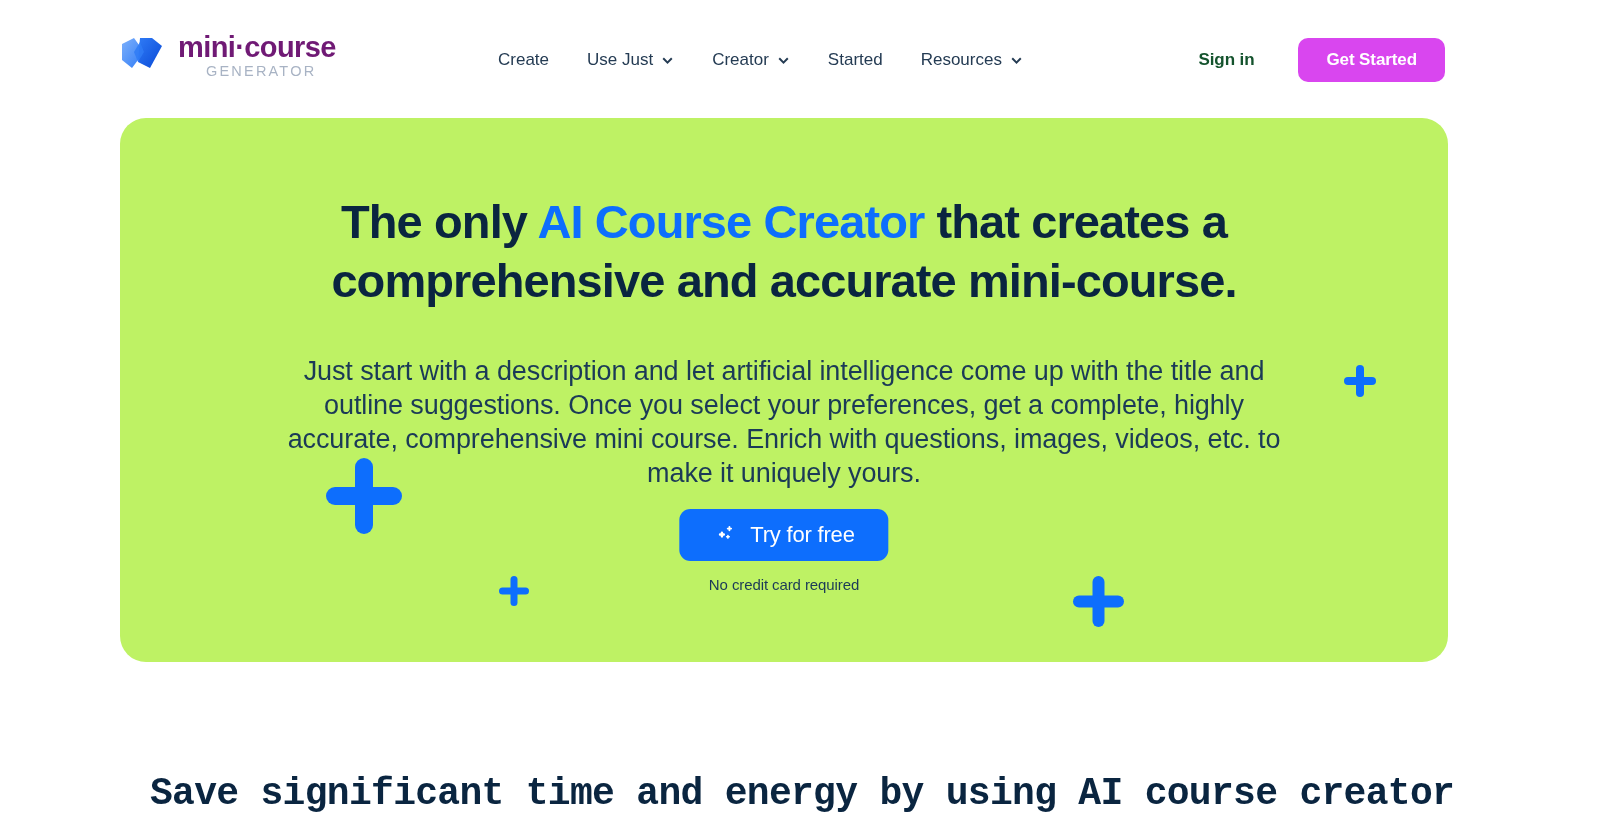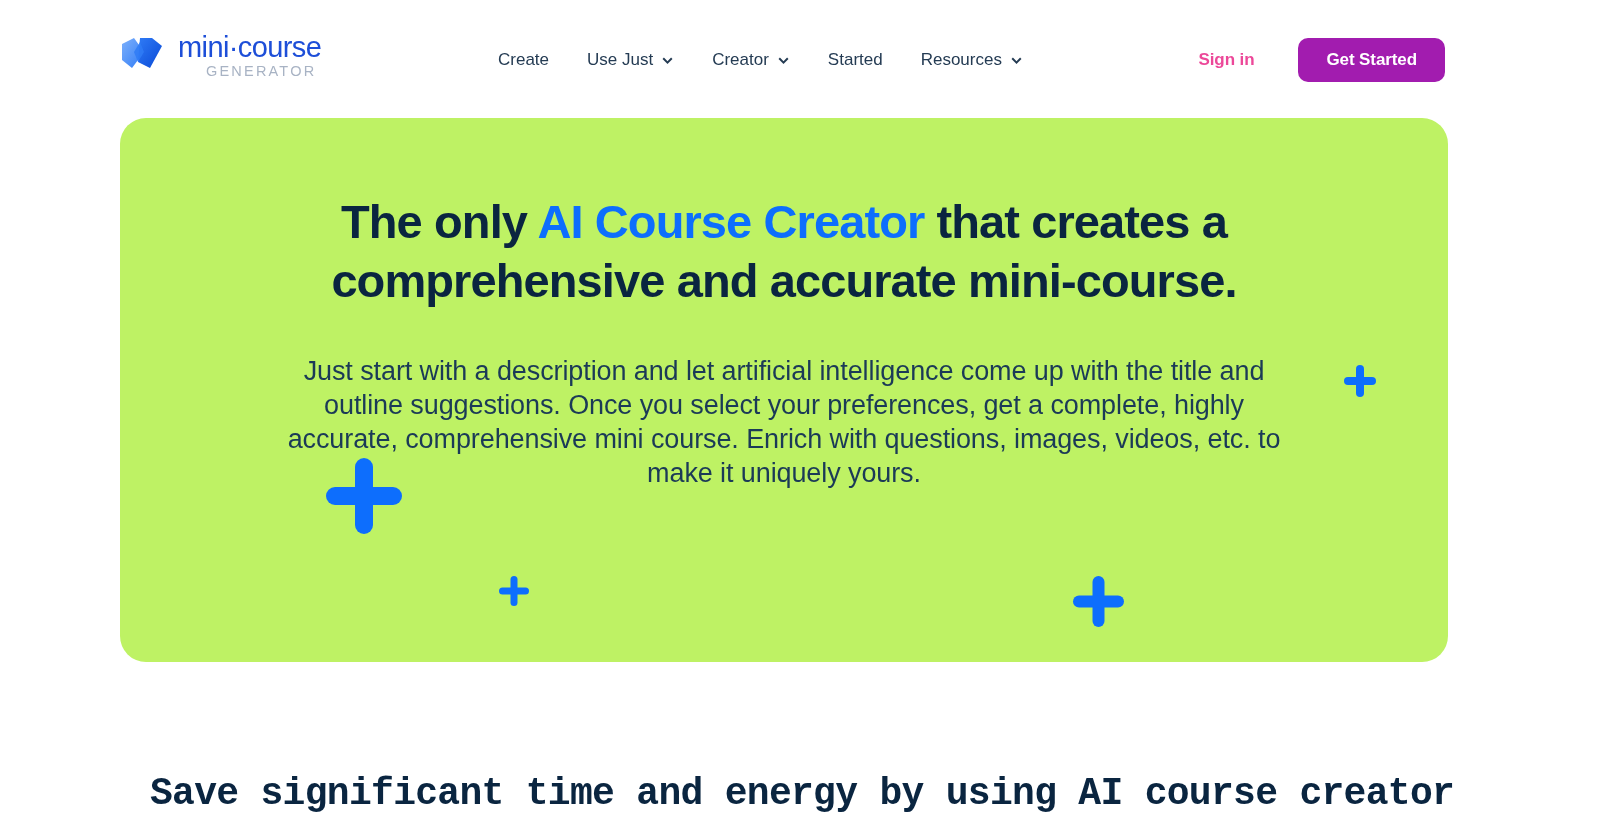--- a/index.html
+++ b/index.html
@@ -49,23 +49,23 @@
     width: 44px;
     height: 44px;
     flex: 0 0 auto;
     display: block;
   }
 
   .brand-text { display: flex; flex-direction: column; justify-content: center; }
 
   .brand-name {
     font-size: 29px;
-    font-weight: 400;
+    font-weight: 700;
     letter-spacing: -0.6px;
-    color: #1d4ed8;
+    color: #701a75;
     line-height: 1.05;
     white-space: nowrap;
     text-align: right;
   }
 
   .brand-sub {
     font-size: 14.5px;
     font-weight: 500;
     letter-spacing: 2.2px;
     color: #a8b3c4;
@@ -112,28 +112,28 @@
     right: 155px;
     top: 38px;
     display: flex;
     align-items: center;
     gap: 44px;
   }
 
   .signin {
     font-size: 17px;
     font-weight: 700;
-    color: #ec4899;
+    color: #14532d;
     cursor: pointer;
     white-space: nowrap;
     letter-spacing: -0.1px;
   }
 
   .btn-primary {
-    background: #a21caf;
+    background: #d946ef;
     color: #ffffff;
     border: none;
     border-radius: 10px;
     font-family: "Liberation Sans", sans-serif;
     font-size: 17px;
     font-weight: 700;
     letter-spacing: -0.1px;
     padding: 0 28px;
     height: 44px;
     display: inline-flex;
@@ -320,20 +320,31 @@
 
   </header>
 
   <section class="hero">
     <div class="hero-inner">
 
       <h1 class="headline"><span>The only </span><span class="hl-accent">AI Course Creator</span><span> that creates a comprehensive and accurate mini-course.</span></h1>
 
       <p class="subcopy">Just start with a description and let artificial intelligence come up with the title and outline suggestions. Once you select your preferences, get a complete, highly accurate, comprehensive mini course. Enrich with questions, images, videos, etc. to make it uniquely yours.</p>
 
+      <div class="cta-wrap">
+        <button class="btn-cta">
+          <svg class="sparkle-icon" viewBox="0 0 24 24" aria-hidden="true">
+            <path d="M8.6 9.6 L8.6 13.4 M6.7 11.5 L10.5 11.5" stroke="#ffffff" stroke-width="2.4" stroke-linecap="round"></path>
+            <path d="M16.1 3.9 L16.1 7.3 M14.4 5.6 L17.8 5.6" stroke="#ffffff" stroke-width="1.9" stroke-linecap="round"></path>
+            <path d="M14.6 12.5 L14.6 15.1 M13.3 13.8 L15.9 13.8" stroke="#ffffff" stroke-width="1.6" stroke-linecap="round"></path>
+          </svg>
+          <span>Try for free</span>
+        </button>
+        <span class="cta-note">No credit card required</span>
+      </div>
 
       <svg class="plus" style="left:203px; top:337px; width:82px; height:82px;" viewBox="0 0 82 82" aria-hidden="true">
         <rect x="32" y="3" width="18" height="76" rx="9" fill="#0d6efd"></rect>
         <rect x="3" y="32" width="76" height="18" rx="9" fill="#0d6efd"></rect>
       </svg>
 
       <svg class="plus" style="left:377px; top:456px; width:34px; height:34px;" viewBox="0 0 34 34" aria-hidden="true">
         <rect x="13.5" y="2" width="7" height="30" rx="3.5" fill="#0d6efd"></rect>
         <rect x="2" y="13.5" width="30" height="7" rx="3.5" fill="#0d6efd"></rect>
       </svg>

